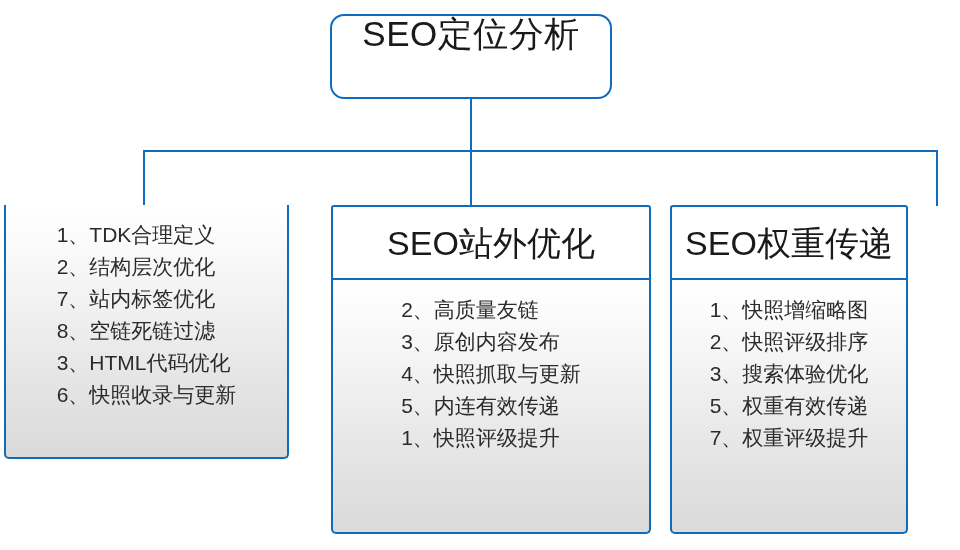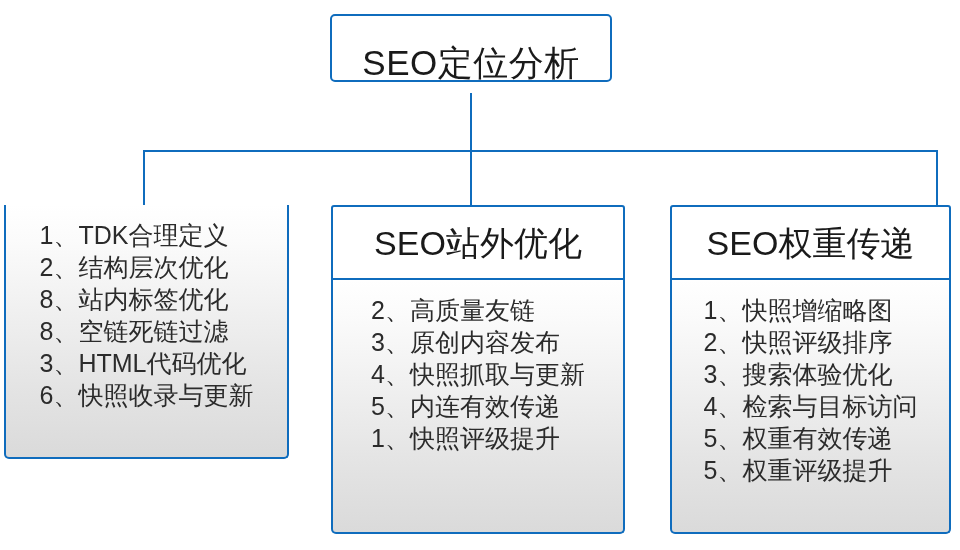--- a/index.html
+++ b/index.html
@@ -30,45 +30,45 @@
     height: 550px;
     pointer-events: none;
   }
 
   
   .root-node {
     position: absolute;
     left: 330px;
     top: 14px;
     width: 282px;
-    height: 68px;
+    height: 85px;
     box-sizing: border-box;
     background: #ffffff;
     border: 2px solid #0f6cbd;
-    border-radius: 5px;
+    border-radius: 14px;
     display: flex;
-    align-items: flex-end;
+    align-items: flex-start;
     justify-content: center;
   }
   .root-label {
     font-size: 35px;
     color: #1a1a1a;
     letter-spacing: 0.5px;
     line-height: 1;
     white-space: nowrap;
   }
 
   
   .branch {
     position: absolute;
     top: 205px;
   }
   .branch-1 { left: 4px;   width: 285px; }
-  .branch-2 { left: 331px; width: 294px; }
-  .branch-3 { left: 670px; width: 281px; }
+  .branch-2 { left: 331px; width: 320px; }
+  .branch-3 { left: 670px; width: 238px; }
 
   .branch-header {
     box-sizing: border-box;
     height: 75px;
     background: #ffffff;
     border: 2px solid #0f6cbd;
     border-radius: 3px 3px 0 0;
     display: flex;
     align-items: center;
     justify-content: center;
@@ -92,21 +92,21 @@
     flex-direction: column;
     align-items: center;
   }
 
   .branch-list {
     list-style: none;
     margin: 0;
     padding: 0;
   }
   .branch-item {
-    font-size: 25px;
+    font-size: 21px;
     line-height: 32px;
     color: #2b2b2b;
     white-space: nowrap;
   }
 </style>
 </head>
 <body>
 
 <div id="canvas">
 
@@ -125,21 +125,21 @@
 
   <div class="root-node">
     <span class="root-label">SEO定位分析</span>
   </div>
 
   <div class="branch branch-1">
     <div class="branch-body">
       <ul class="branch-list">
         <li class="branch-item">1、TDK合理定义</li>
         <li class="branch-item">2、结构层次优化</li>
-        <li class="branch-item">8、站内标签优化</li>
+        <li class="branch-item">7、站内标签优化</li>
         <li class="branch-item">8、空链死链过滤</li>
         <li class="branch-item">3、HTML代码优化</li>
         <li class="branch-item">6、快照收录与更新</li>
       </ul>
     </div>
   </div>
 
   <div class="branch branch-2">
     <div class="branch-header">
       <span class="branch-header-label">SEO站外优化</span>
@@ -157,20 +157,19 @@
 
   <div class="branch branch-3">
     <div class="branch-header">
       <span class="branch-header-label">SEO权重传递</span>
     </div>
     <div class="branch-body">
       <ul class="branch-list">
         <li class="branch-item">1、快照增缩略图</li>
         <li class="branch-item">2、快照评级排序</li>
         <li class="branch-item">3、搜索体验优化</li>
-        <li class="branch-item">4、检索与目标访问</li>
         <li class="branch-item">5、权重有效传递</li>
-        <li class="branch-item">5、权重评级提升</li>
+        <li class="branch-item">7、权重评级提升</li>
       </ul>
     </div>
   </div>
 
 </div>
 
 </body></html>

